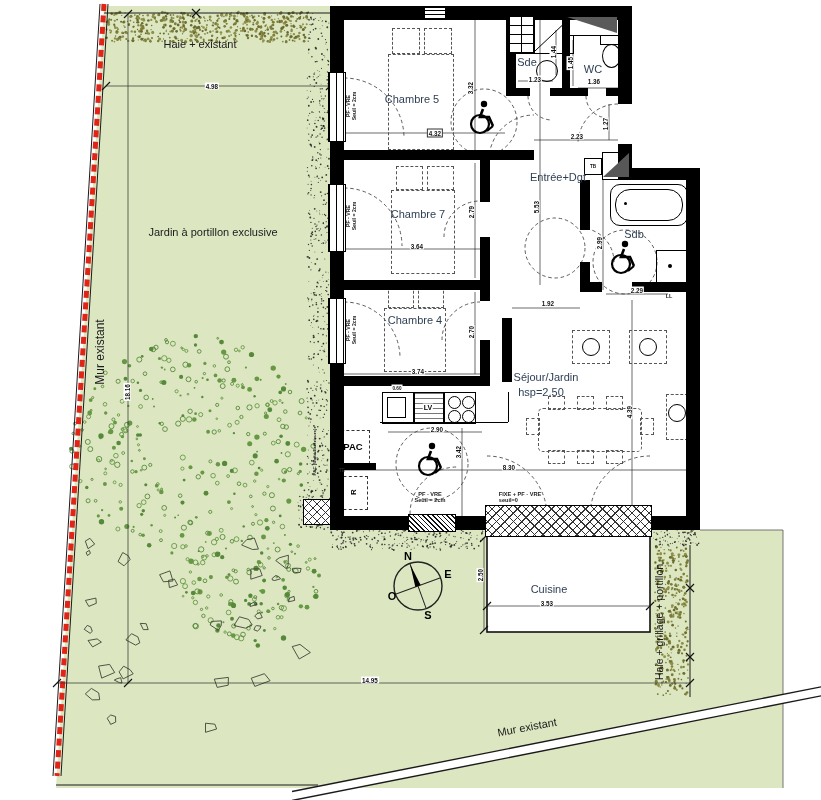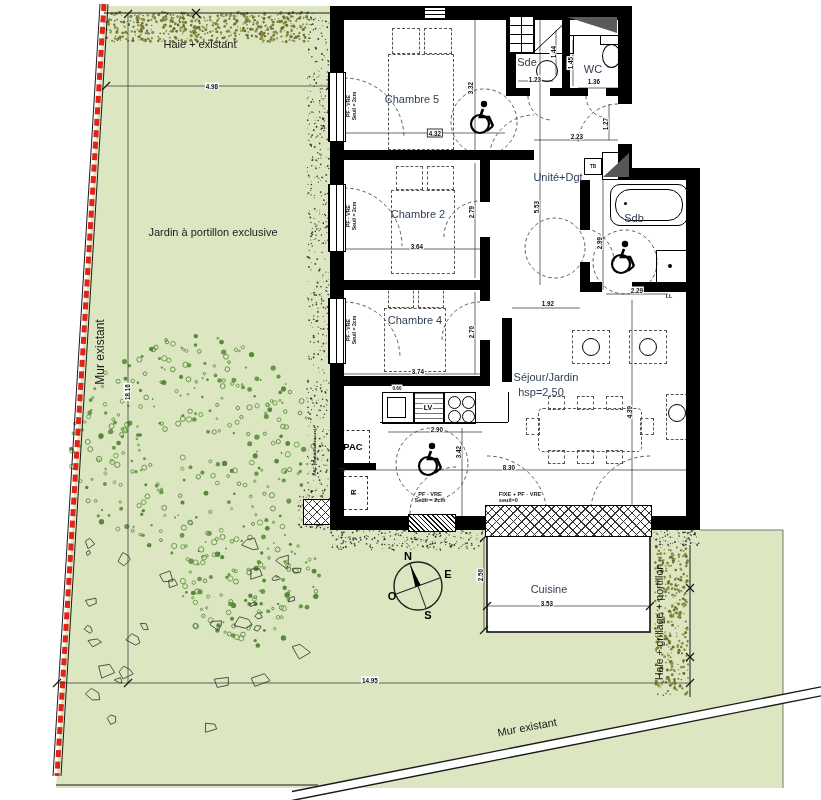--- a/index.html
+++ b/index.html
@@ -2594,26 +2594,26 @@
 <div class="dash" style="left:336px;top:430px;width:32px;height:32px;border-color:#333;border-width:1.2px"></div>
 <div class="lbl" style="left:353px;top:446px;font-size:9.5px;font-weight:bold;color:#000">PAC</div>
 <div class="dash" style="left:338px;top:476px;width:28px;height:32px;border-color:#333"></div>
 <div class="lbl vert" style="left:353px;top:492px;font-size:8px;font-weight:bold;color:#000">R</div>
 <div class="note" style="left:342px;top:471px;font-size:4.6px">TE</div>
 <div class="note" style="left:669px;top:296px;font-size:5.5px">LL</div>
 <div class="xhatch" style="left:303px;top:499px;width:26px;height:24px"></div>
 <div class="note vert" style="left:315px;top:452px;font-size:4.4px">PAC (Unité Extérieure)</div>
 
 <div class="lbl" style="left:412px;top:99px">Chambre 5</div>
-<div class="lbl" style="left:418px;top:214px">Chambre 2</div>
+<div class="lbl" style="left:418px;top:214px">Chambre 7</div>
 <div class="lbl" style="left:415px;top:320px">Chambre 4</div>
 <div class="lbl" style="left:527px;top:62px">Sde</div>
 <div class="lbl" style="left:593px;top:69px">WC</div>
-<div class="lbl" style="left:558px;top:177px">Unité+Dgt</div>
-<div class="lbl" style="left:634px;top:218px">Sdb</div>
+<div class="lbl" style="left:558px;top:177px">Entrée+Dgt</div>
+<div class="lbl" style="left:634px;top:234px">Sdb</div>
 <div class="lbl" style="left:546px;top:377px">Séjour/Jardin</div>
 <div class="lbl" style="left:541px;top:392px">hsp=2.50</div>
 <div class="lbl" style="left:549px;top:589px">Cuisine</div>
 
 <div class="lbl slbl" style="left:200px;top:44px">Haie + existant</div>
 <div class="lbl slbl" style="left:213px;top:232px">Jardin à portillon exclusive</div>
 <div class="lbl slbl vert" style="left:100px;top:352px;font-size:12px">Mur existant</div>
 <div class="lbl slbl vert" style="left:659px;top:622px;font-size:10.5px">Haie + grillage + portillon</div>
 <div class="lbl slbl" style="left:527px;top:727px;transform:translate(-50%,-50%) rotate(-10.5deg)">Mur existant</div>
 

